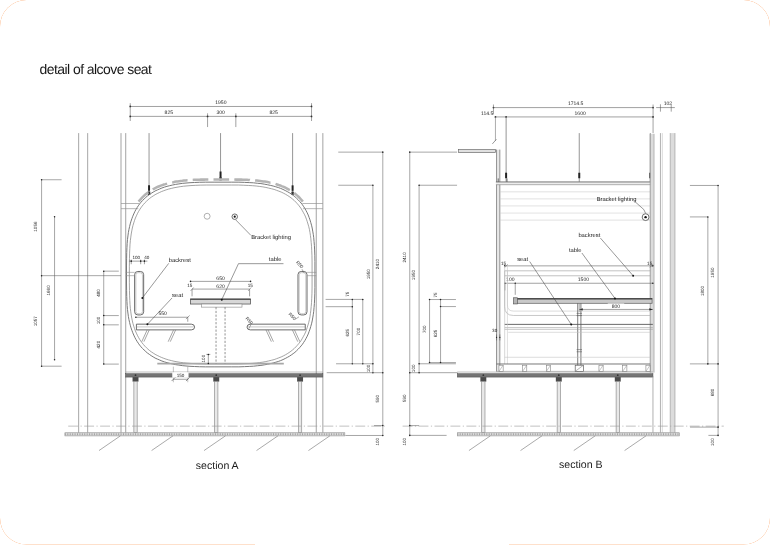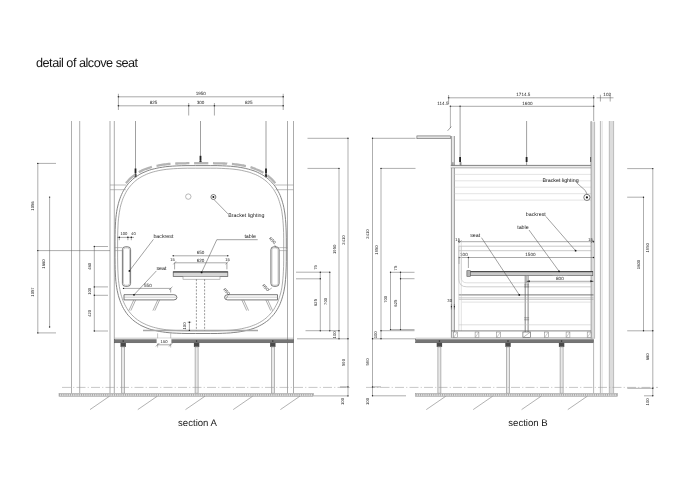--- a/index.html
+++ b/index.html
@@ -1,16 +1,16 @@
 <!DOCTYPE html>
 <html><head>
 <meta charset="utf-8">
 <style>
   html,body{margin:0;padding:0;background:#ffffff;}
-  #page{width:700px;height:495px;position:relative;background:#f97316;overflow:hidden;}
+  #page{width:700px;height:495px;position:relative;background:#f97316;overflow:hidden;border-radius:24px;}
   svg{position:absolute;top:0;left:0;}
   text{font-family:"Liberation Sans", sans-serif;fill:#1d1d1d;text-rendering:geometricPrecision;}
   .dim{font-size:4.6px;fill:#262626;}
   .dimsm{font-size:4.2px;fill:#262626;}
   .lab{font-size:5.3px;fill:#1a1a1a;}
   .sec{font-size:9.6px;fill:#1a1a1a;-webkit-text-stroke:0.18px #1a1a1a;}
 </style>
 </head>
 <body>
 <div id="page">

